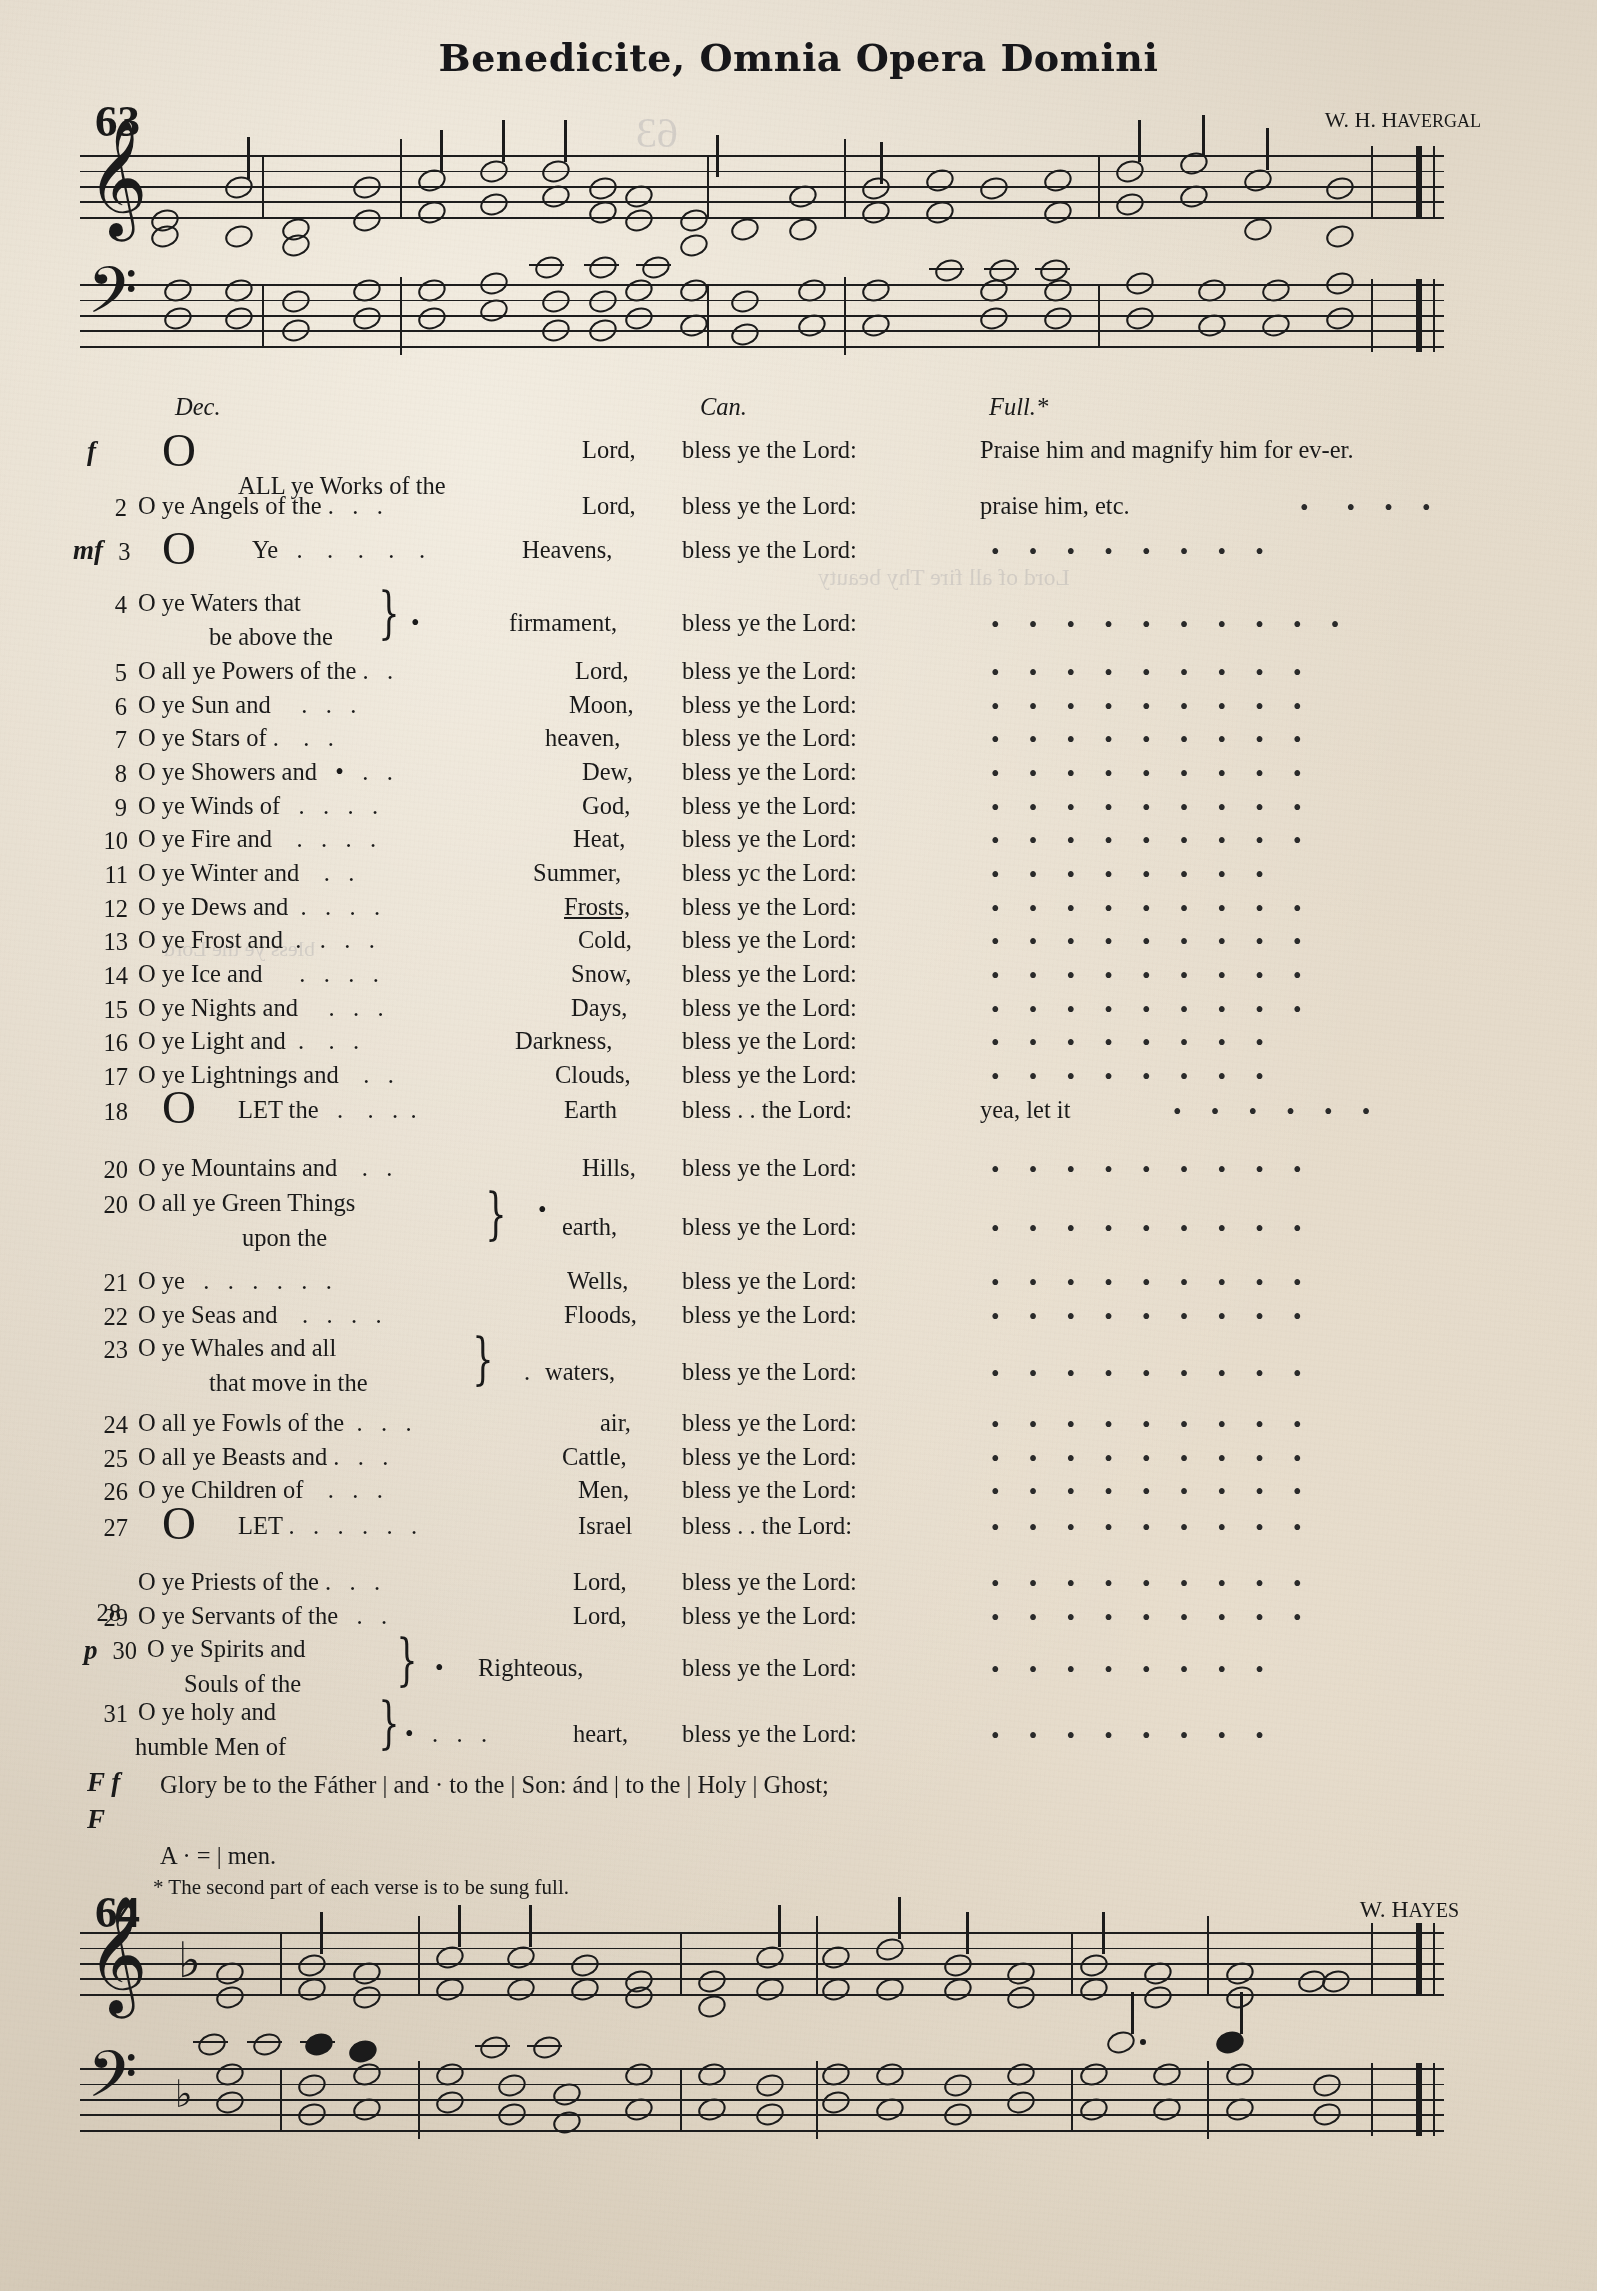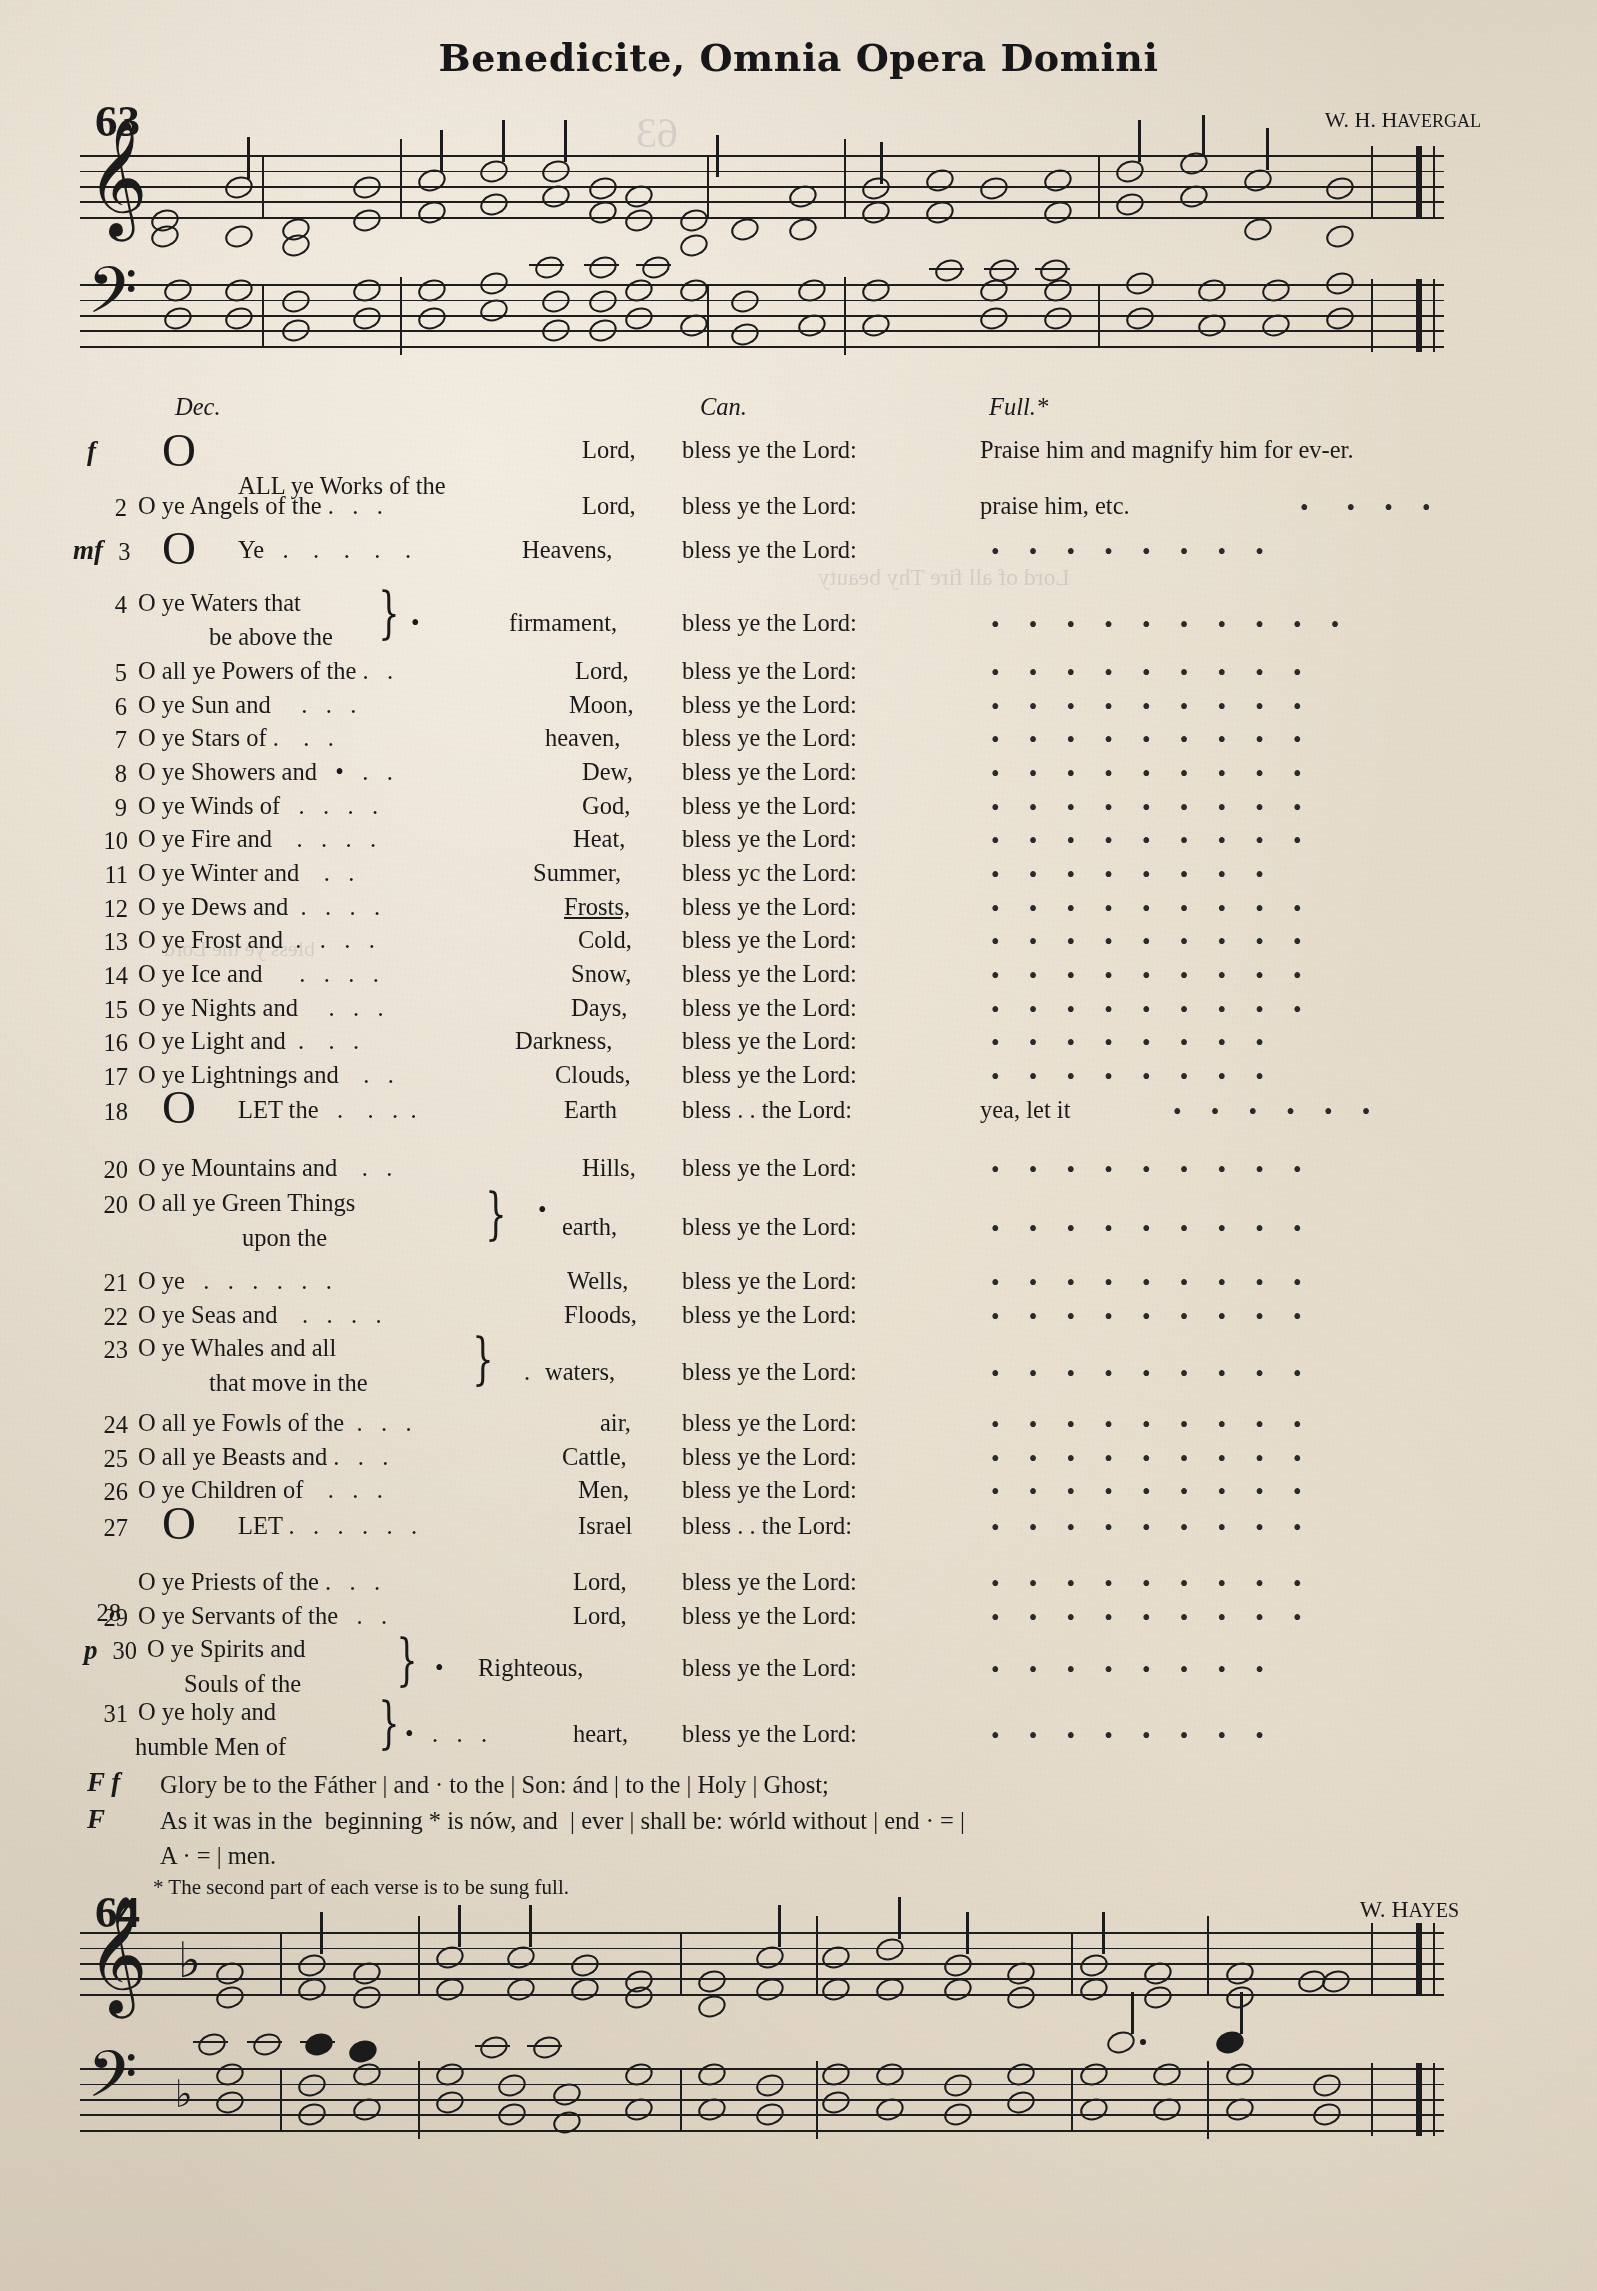--- a/index.html
+++ b/index.html
@@ -364,21 +364,21 @@
   <div class="num" style="left:91px; top:494px; width:36px;">2</div>
   <div class="vrow" style="left:138px; top:494px;">O ye Angels of the .   .   .</div>
   <div class="vrow" style="left:582px; top:494px;">Lord,</div>
   <div class="vrow" style="left:682px; top:494px;">bless ye the Lord:</div>
   <div class="vrow" style="left:980px; top:494px;">praise him, etc.</div>
   <div class="dots" style="left:1300px; top:494px;">•    •   •   •</div>
 
   <div class="dyn" style="left:73px; top:535px;">mf</div>
   <div class="num" style="left:107px; top:538px; width:23.6px;">3</div>
   <div class="bigO" style="left:162px; top:525px;">O</div>
-  <div class="vrow" style="left:238px; top:538px;">Ye   .    .    .    .    .</div>
+  <div class="vrow" style="left:252px; top:538px;">Ye   .    .    .    .    .</div>
   <div class="vrow" style="left:522px; top:538px;">Heavens,</div>
   <div class="vrow" style="left:682px; top:538px;">bless ye the Lord:</div>
   <div class="dots" style="left:991px; top:538px;">•   •   •   •   •   •   •   •</div>
 
   <div class="num" style="left:100px; top:591px; width:27px;">4</div>
   <div class="vrow" style="left:138px; top:591px;">O ye Waters that</div>
   <div class="vrow" style="left:209px; top:625px;">be above the</div>
   <div class="brace" style="left:371px; top:585px;">}</div>
   <div class="vrow" style="left:411px; top:611px;">•</div>
   <div class="vrow" style="left:509px; top:611px;">firmament,</div>
@@ -559,21 +559,20 @@
   <div class="vrow" style="left:135px; top:1735px;">humble Men of</div>
   <div class="brace" style="left:371px; top:1695px;">}</div>
   <div class="vrow" style="left:405px; top:1722px;">•   .   .   .</div>
   <div class="vrow" style="left:573px; top:1722px;">heart,</div>
   <div class="vrow" style="left:682px; top:1722px;">bless ye the Lord:</div>
   <div class="dots" style="left:991px; top:1722px;">•   •   •   •   •   •   •   •</div>
 
   <div class="dyn" style="left:87px; top:1767px;">F f</div>
   <div class="gloria" style="left:160px; top:1771px;">Glory be to the Fáther | and · to the | Son: ánd | to the | Holy | Ghost;</div>
   <div class="dyn" style="left:87px; top:1804px;">F</div>
-  <div class="gloria" style="left:160px; top:1807px;">As it was in the  beginning * is nów, and  | ever | shall be: wórld without | end · = |</div>
   <div class="gloria" style="left:160px; top:1842px;">A · = | men.</div>
   <div class="footnote" style="left:153px; top:1875px;">* The second part of each verse is to be sung full.</div>
 
   <div class="hymn-no-64">64</div>
   <div class="composer-64"><span>W. H</span><span class="sc">AYES</span></div>
 
   <div class="score s64">
 
     <div class="staff" style="top:0px; height:64px;">
       <div class="line" style="top:0px;"></div>

